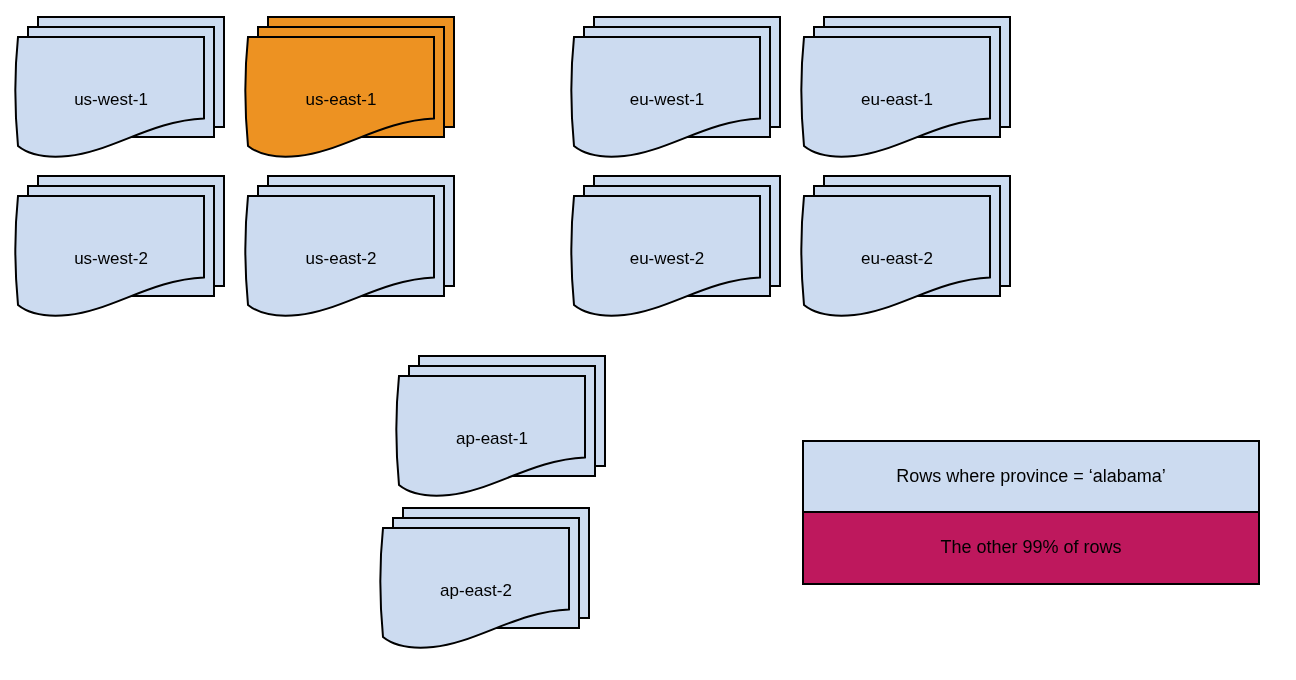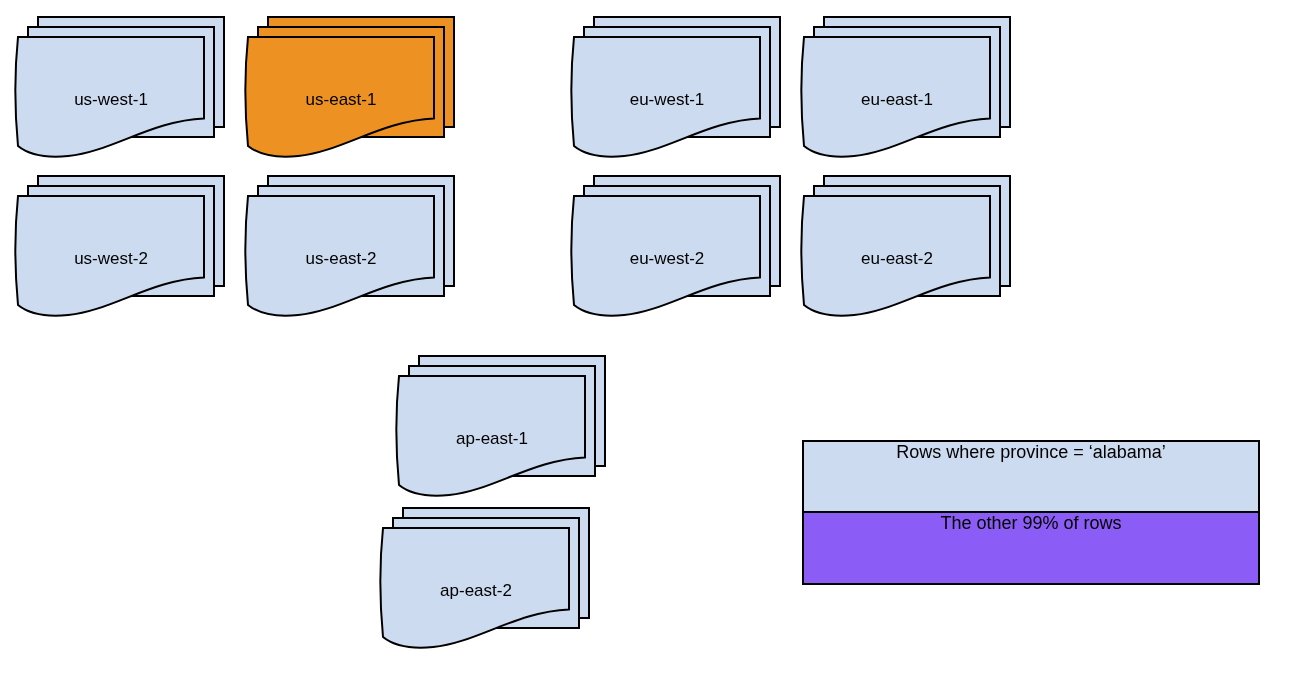--- a/index.html
+++ b/index.html
@@ -33,32 +33,33 @@
     width: 458px;
     height: 145px;
     border: 2px solid #000000;
     box-sizing: border-box;
     display: flex;
     flex-direction: column;
   }
   .legend-row {
     flex: 1 1 50%;
     display: flex;
+    align-items: center;
     justify-content: center;
     font-family: "Liberation Sans", sans-serif;
     font-size: 18px;
     color: #000000;
     box-sizing: border-box;
   }
   .legend-row.blue {
     background: #ccdbf0;
     border-bottom: 2px solid #000000;
   }
   .legend-row.orange {
-    background: #8b5cf6;
+    background: #be185d;
   }
 </style>
 </head>
 <body>
 
 <svg id="canvas" viewBox="0 0 1296 680" xmlns="http://www.w3.org/2000/svg">
     <g>
       <path d="M 38 17 L 224 17 L 224 127 L 38 127 Z" fill="#ccdbf0" stroke="#000000" stroke-width="2" stroke-linejoin="miter"></path>
       <path d="M 28 27 L 214 27 L 214 137 L 28 137 Z" fill="#ccdbf0" stroke="#000000" stroke-width="2" stroke-linejoin="miter"></path>
       <path d="M 18 37 L 204 37 L 204 118.4 C 151.92 120.4 111 152 68.22 156 C 47.760000000000005 158 29.16 155 18 146 C 14.149999999999999 105.2 14.149999999999999 74.4 18 37 Z" fill="#ccdbf0" stroke="#000000" stroke-width="2" stroke-linejoin="miter"></path>

